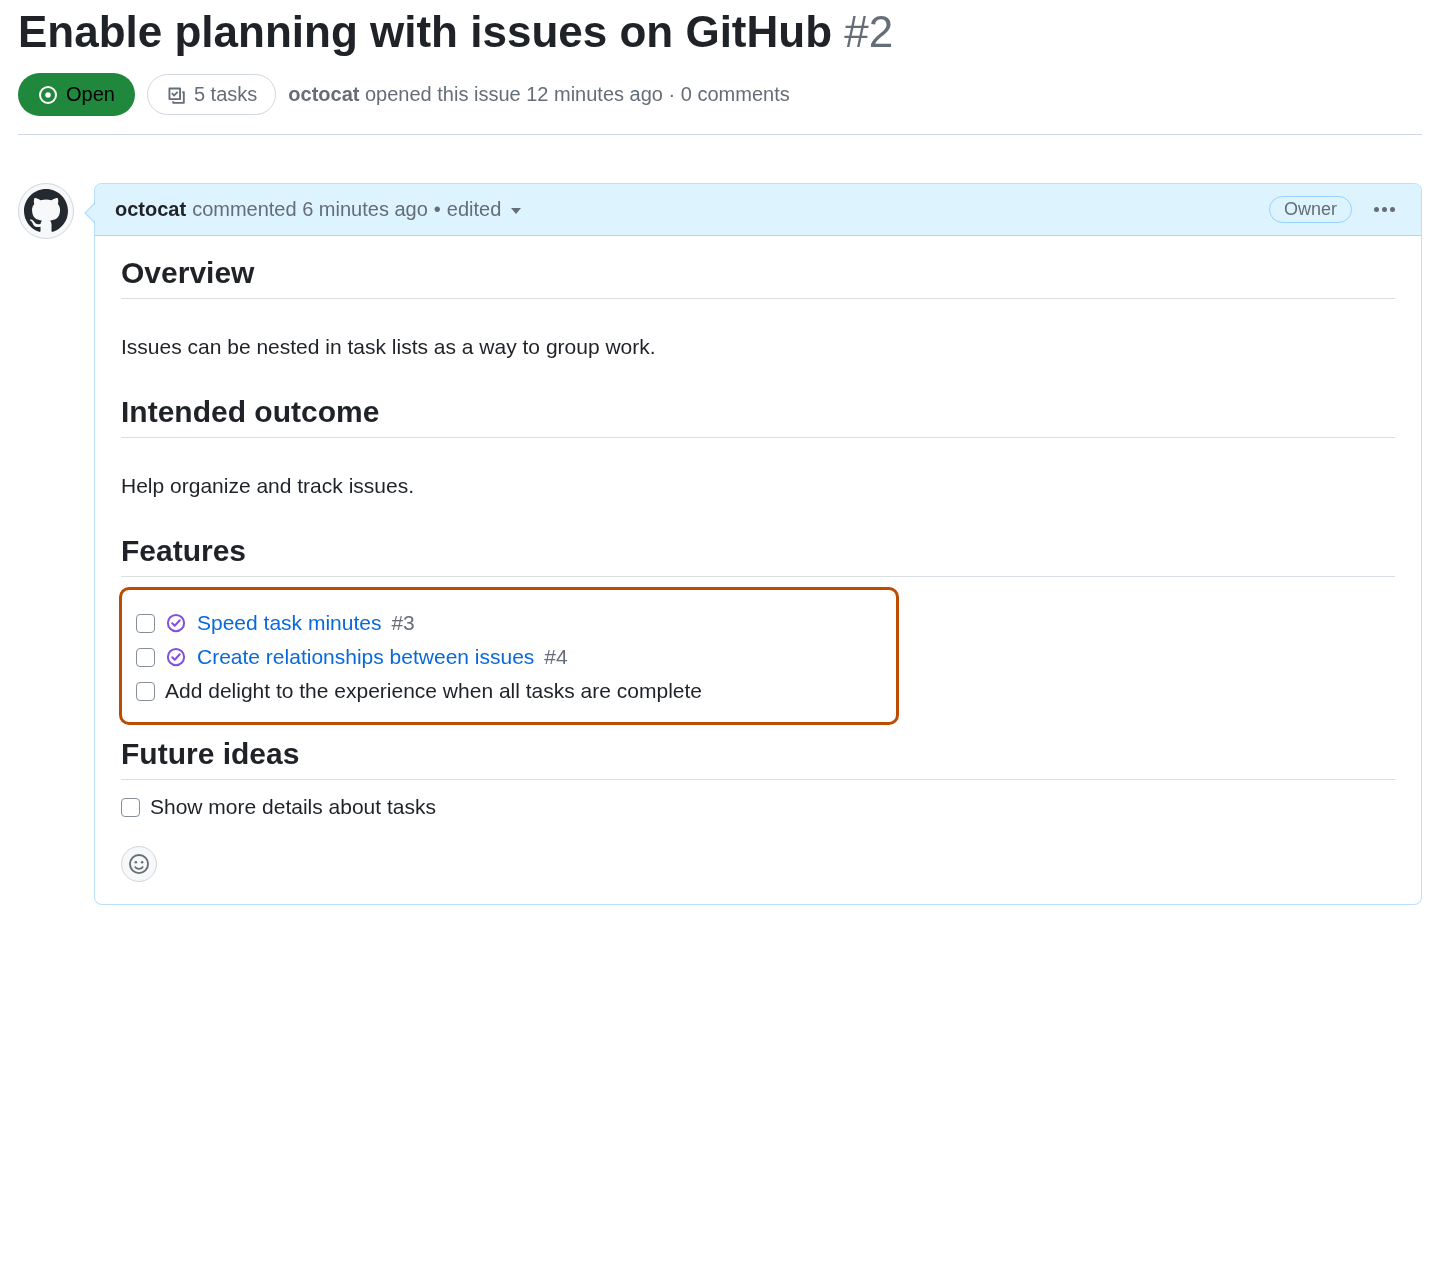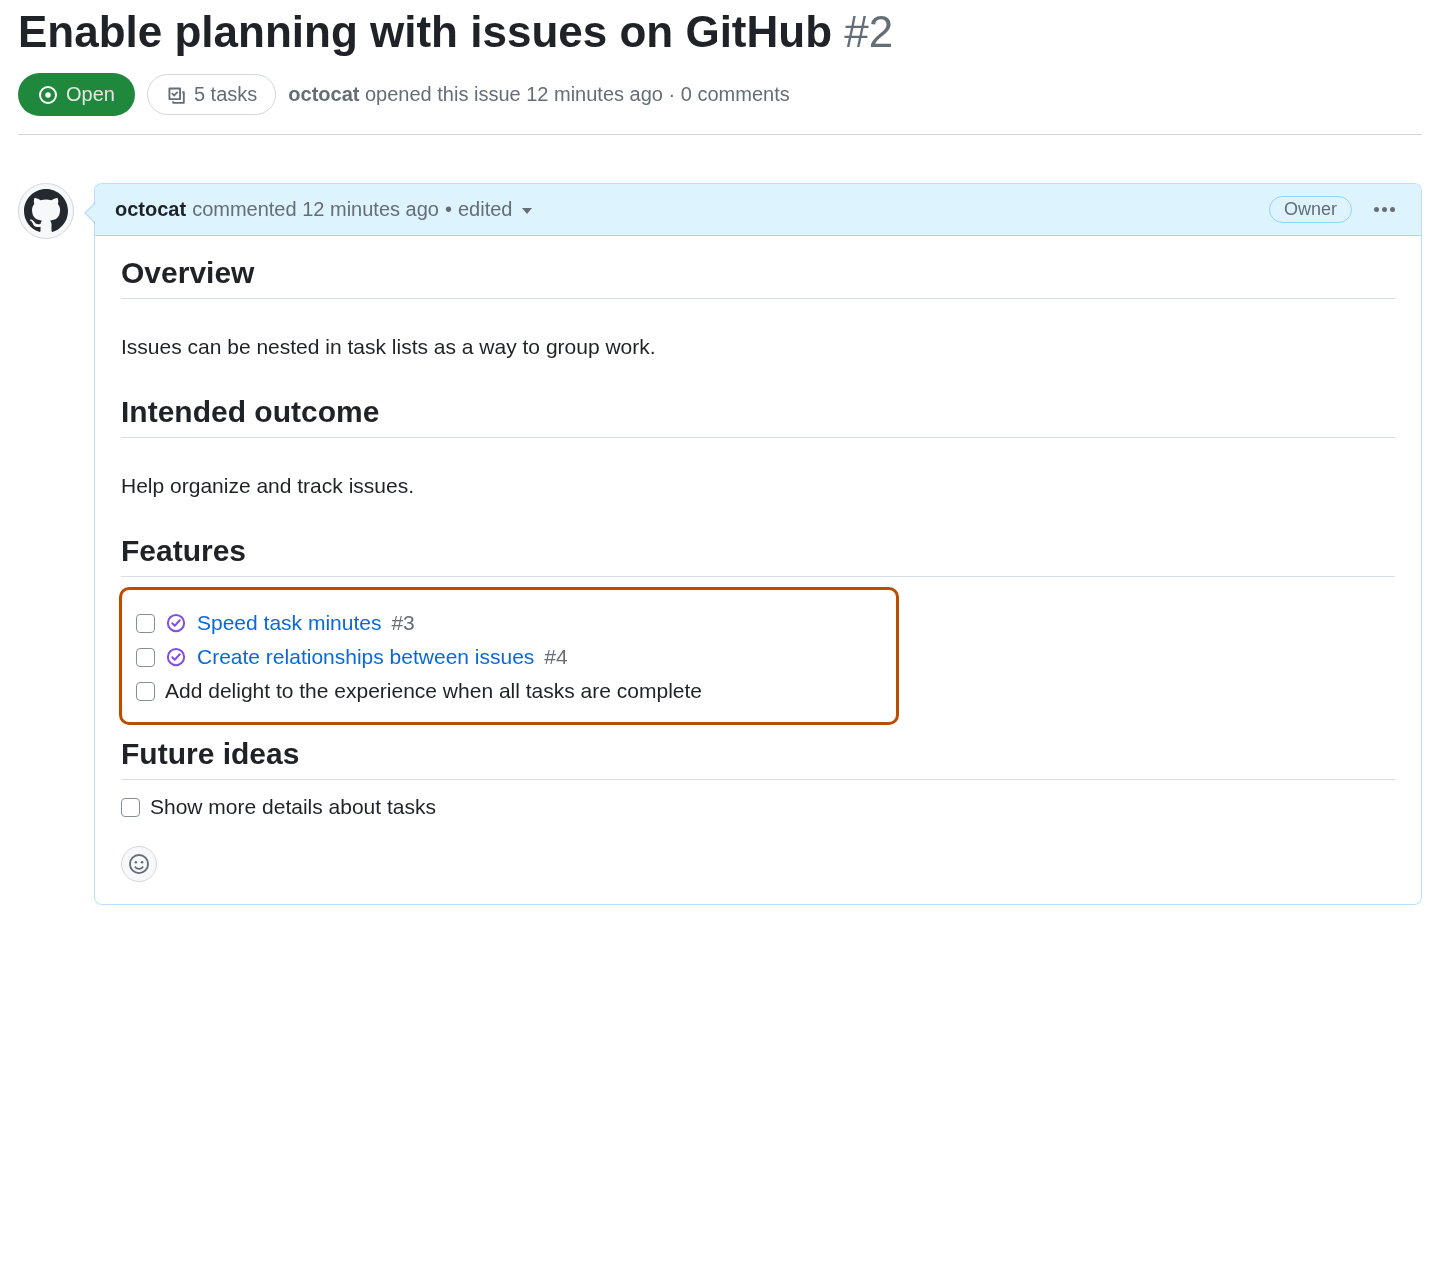--- a/index.html
+++ b/index.html
@@ -27,21 +27,21 @@
     gap: 12px;
     flex-wrap: wrap;
     padding-bottom: 18px;
     border-bottom: 1px solid #d0d7de;
   }
   .state-pill {
     display: inline-flex;
     align-items: center;
     gap: 8px;
     background: #1f883d;
-    color: #e5e5e5;
+    color: #000000;
     border-radius: 999px;
     padding: 10px 20px;
     font-size: 20px;
     font-weight: 500;
   }
   .state-pill svg { display: block; }
   .tasks-pill {
     display: inline-flex;
     align-items: center;
     gap: 8px;
@@ -217,21 +217,21 @@
   <div class="avatar">
     <svg width="44" height="44" viewBox="0 0 16 16">
       <path fill="#24292f" d="M8 0C3.58 0 0 3.58 0 8c0 3.54 2.29 6.53 5.47 7.59.4.07.55-.17.55-.38 0-.19-.01-.82-.01-1.49-2.01.37-2.53-.49-2.69-.94-.09-.23-.48-.94-.82-1.13-.28-.15-.68-.52-.01-.53.63-.01 1.08.58 1.23.82.72 1.21 1.87.87 2.33.66.07-.52.28-.87.51-1.07-1.78-.2-3.64-.89-3.64-3.95 0-.87.31-1.59.82-2.15-.08-.2-.36-1.02.08-2.12 0 0 .67-.21 2.2.82a7.5 7.5 0 0 1 4 0c1.53-1.04 2.2-.82 2.2-.82.44 1.1.16 1.92.08 2.12.51.56.82 1.27.82 2.15 0 3.07-1.87 3.75-3.65 3.95.29.25.54.73.54 1.48 0 1.07-.01 1.93-.01 2.2 0 .21.15.46.55.38A8.013 8.013 0 0 0 16 8c0-4.42-3.58-8-8-8Z"></path>
     </svg>
   </div>
 
   <div class="comment-box">
     <div class="comment-header">
       <span class="comment-header-left">
         <span class="author">octocat</span>
-        <span>commented 12 minutes ago</span>
+        <span>commented 6 minutes ago</span>
         <span>•</span>
         <span>
           <span>edited</span>
           <span class="dropdown-caret"></span>
         </span>
       </span>
       <span class="comment-header-right">
         <span class="owner-badge">Owner</span>
         <span class="kebab">
           <span></span>

